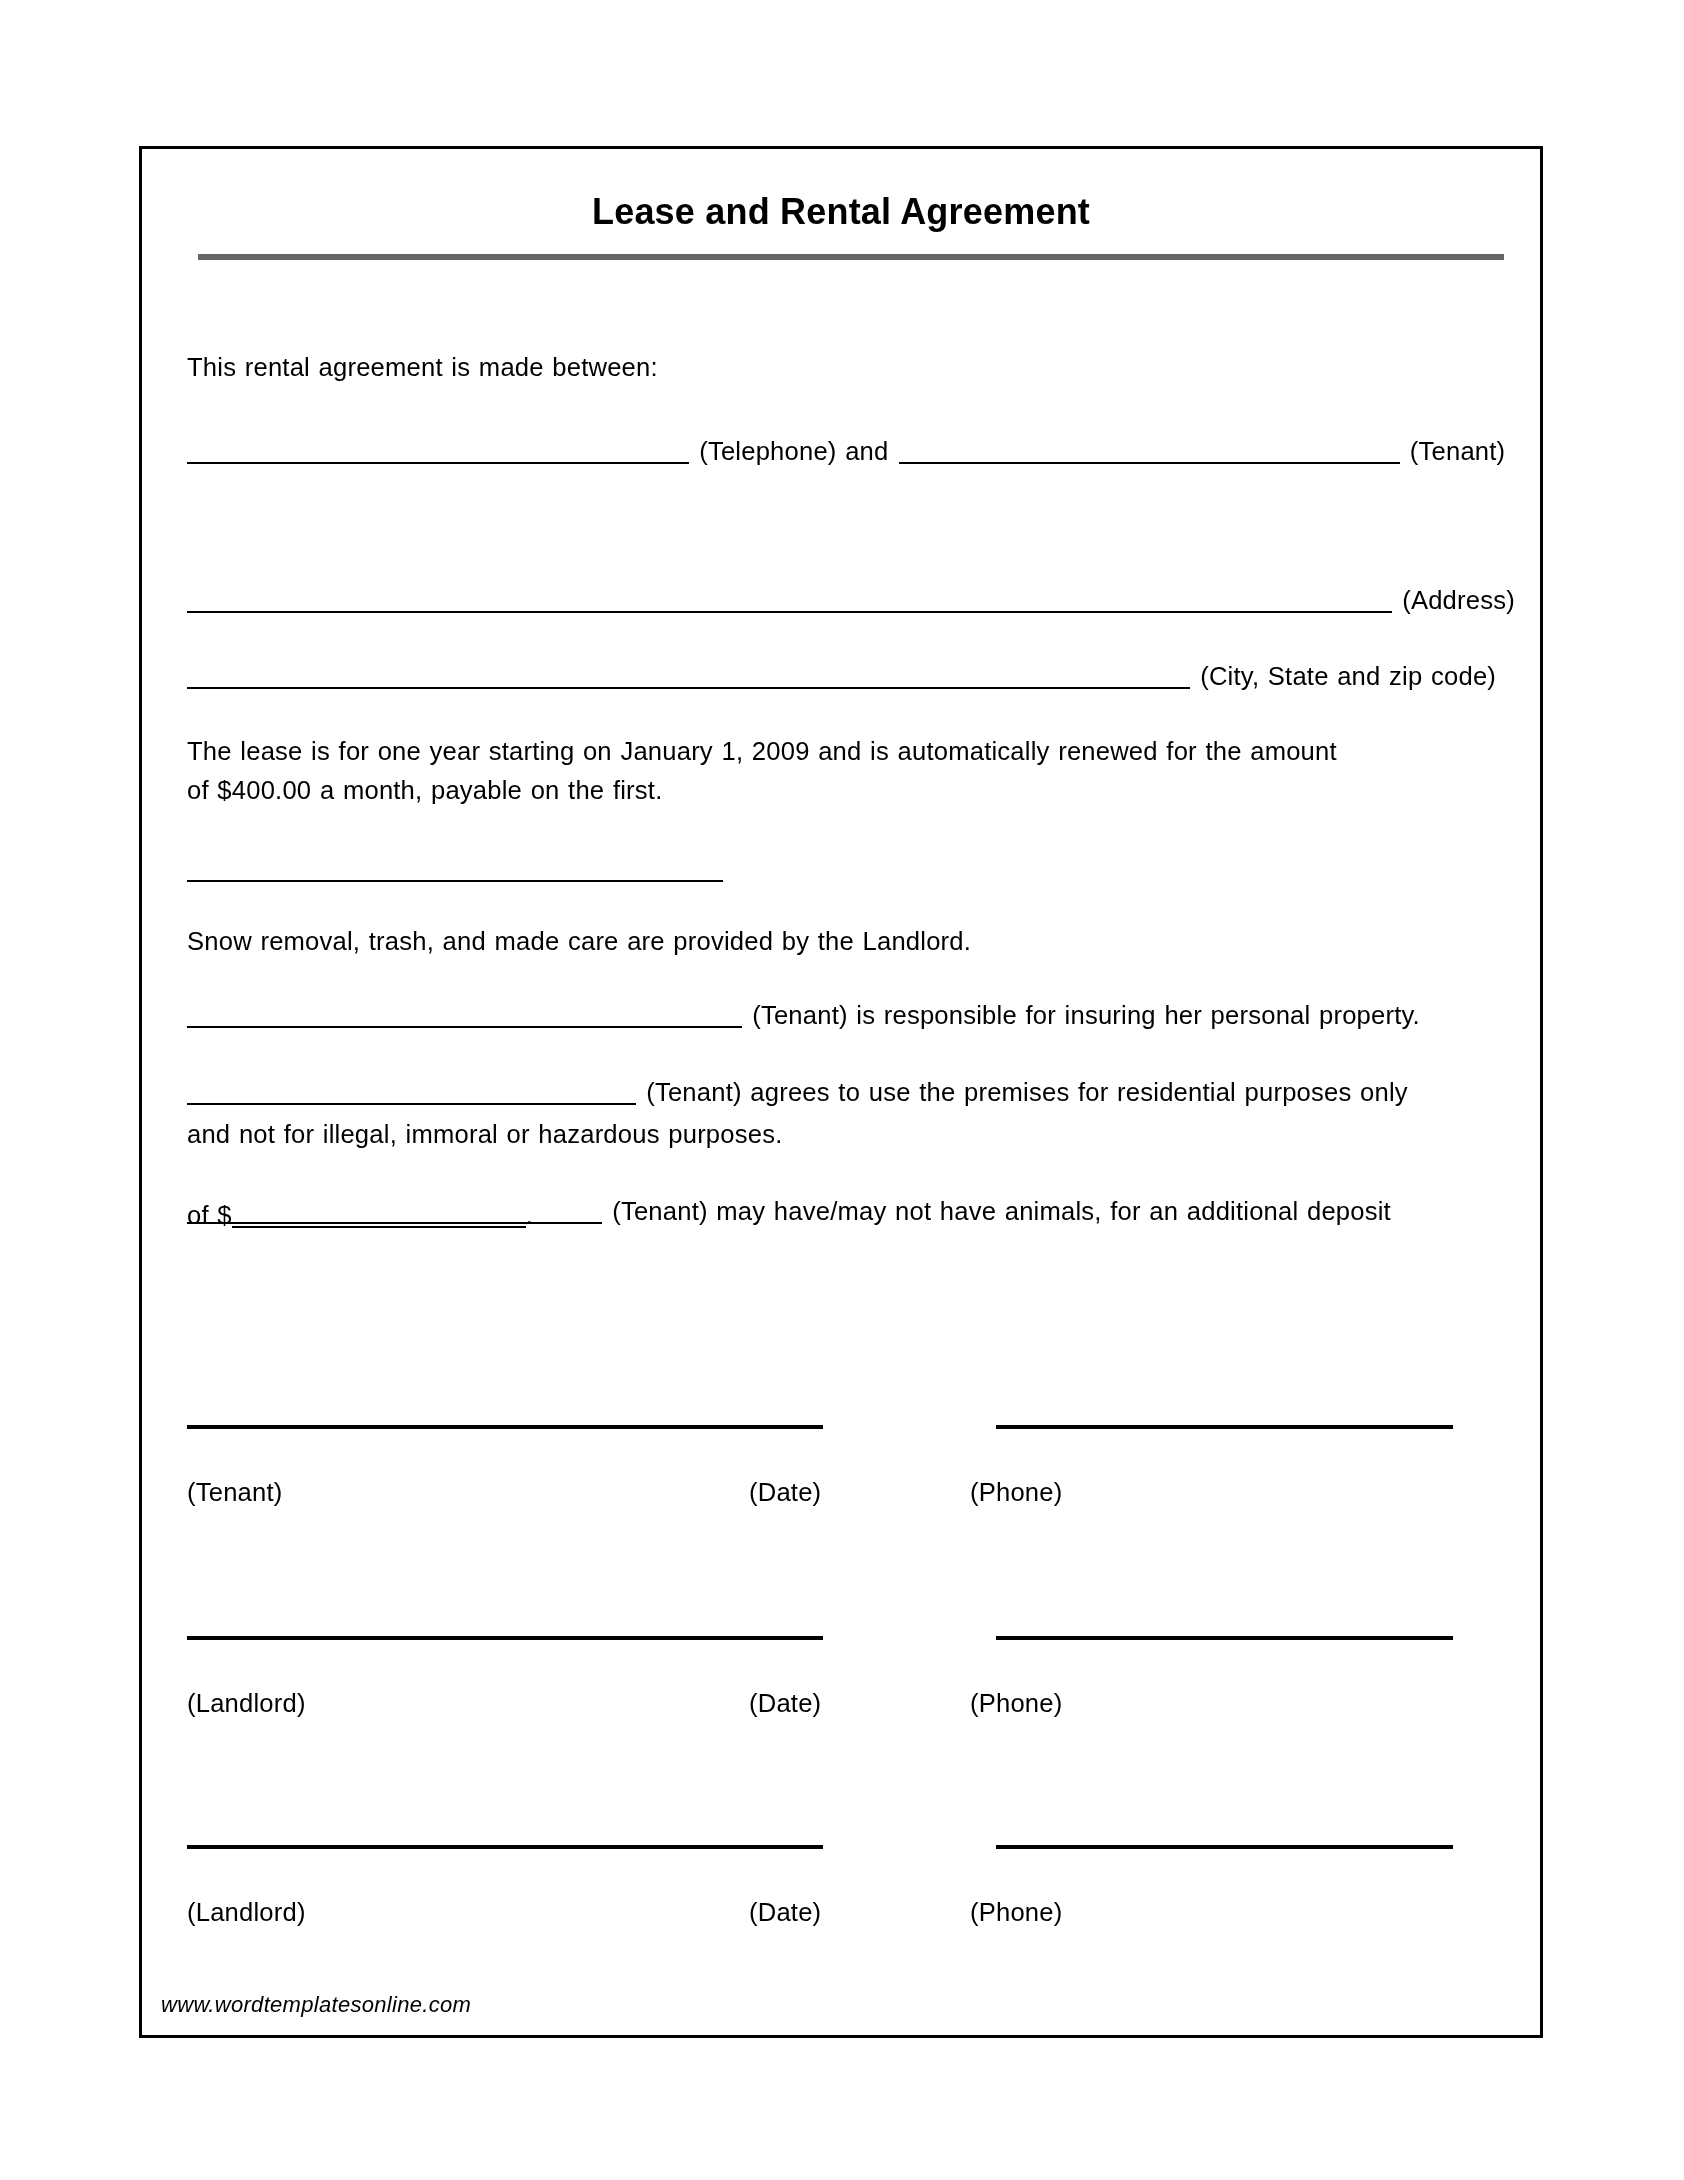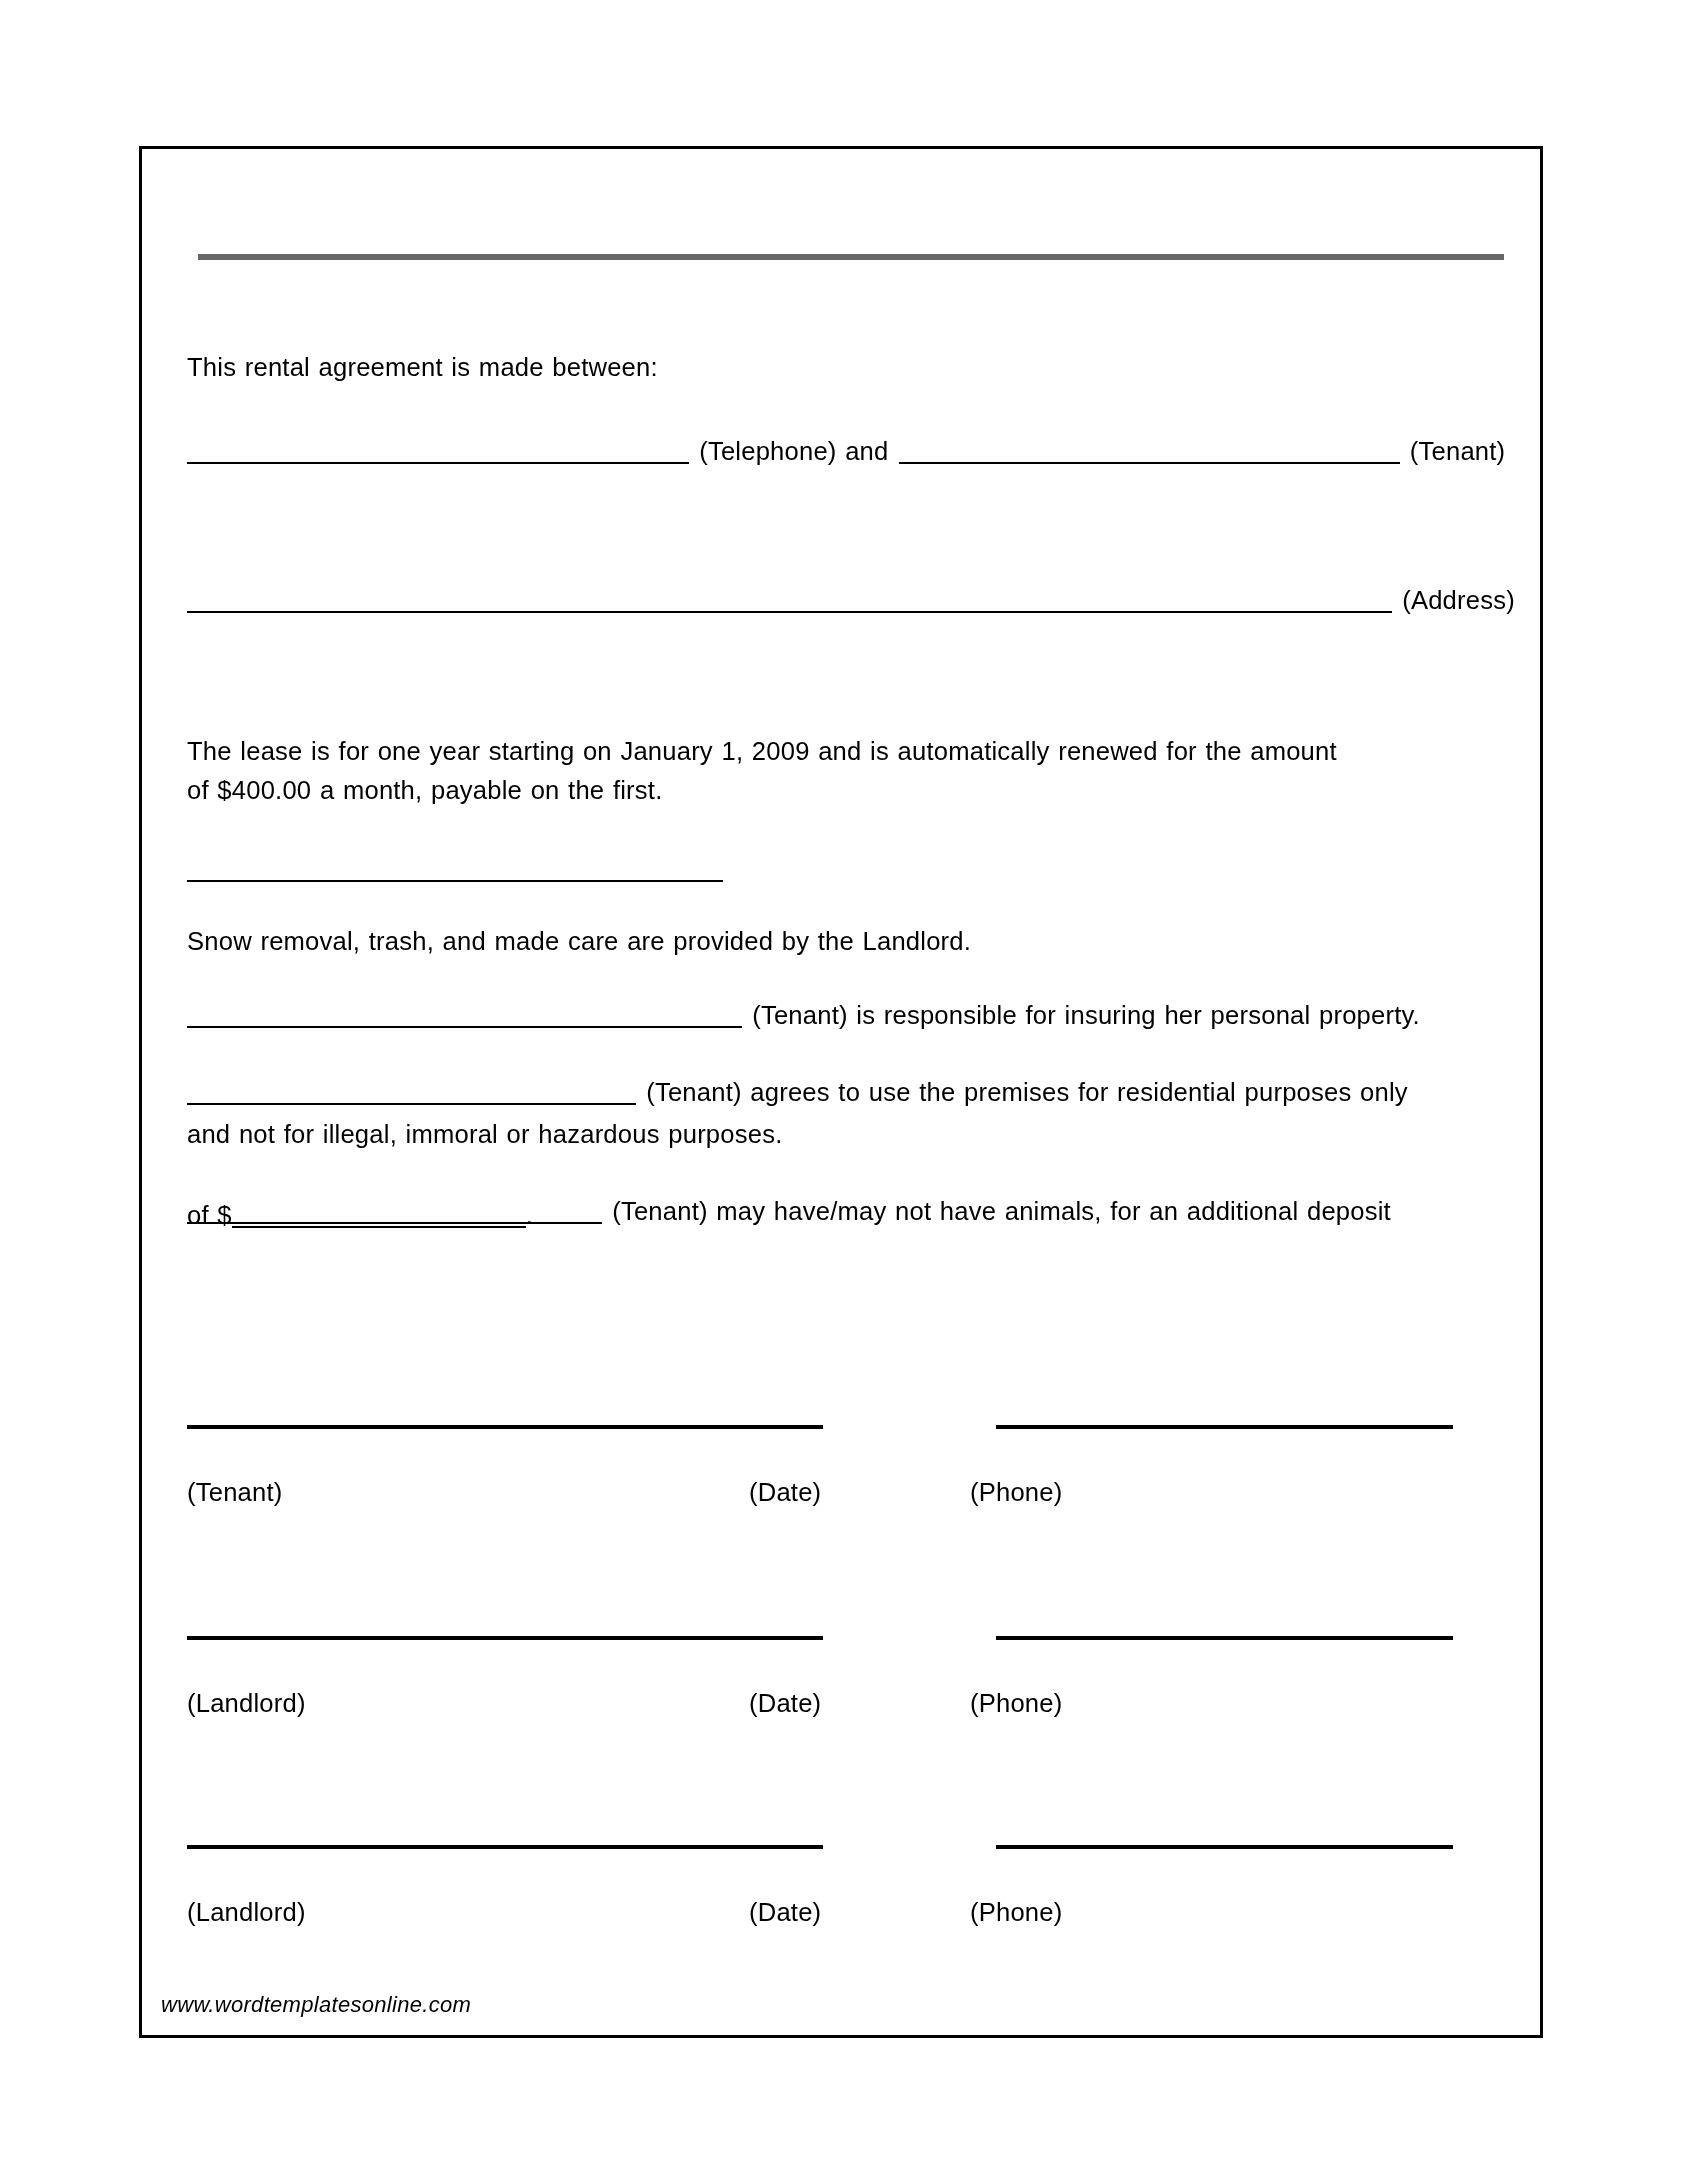--- a/index.html
+++ b/index.html
@@ -118,33 +118,37 @@
   .w-insurance { width: 555px; }
   .w-premises  { width: 449px; }
   .w-animals   { width: 415px; }
   .w-deposit   { width: 294px; }
 </style>
 </head>
 <body>
 
 <div class="page">
 
+  <div class="title">Lease and Rental Agreement</div>
   <div class="title-rule"></div>
 
   <div class="row r-intro">This rental agreement is made between:</div>
 
   <div class="row r-parties">
     <span class="blank w-landlord"></span><span class="mid-label">(Telephone) and</span><span class="blank w-tenant"></span><span class="after-blank">(Tenant)</span>
   </div>
 
 
   <div class="row r-address">
     <span class="blank w-address"></span><span class="after-blank">(Address)</span>
   </div>
 
+  <div class="row r-city">
+    <span class="blank w-city"></span><span class="after-blank">(City, State and zip code)</span>
+  </div>
 
   <div class="row r-lease para">
     <div>The lease is for one year starting on January 1, 2009 and is automatically renewed for the amount</div>
     <div>of $400.00 a month, payable on the first.</div>
   </div>
 
   <div class="row r-electric">
     <span class="blank w-utilities"></span>
   </div>
 

